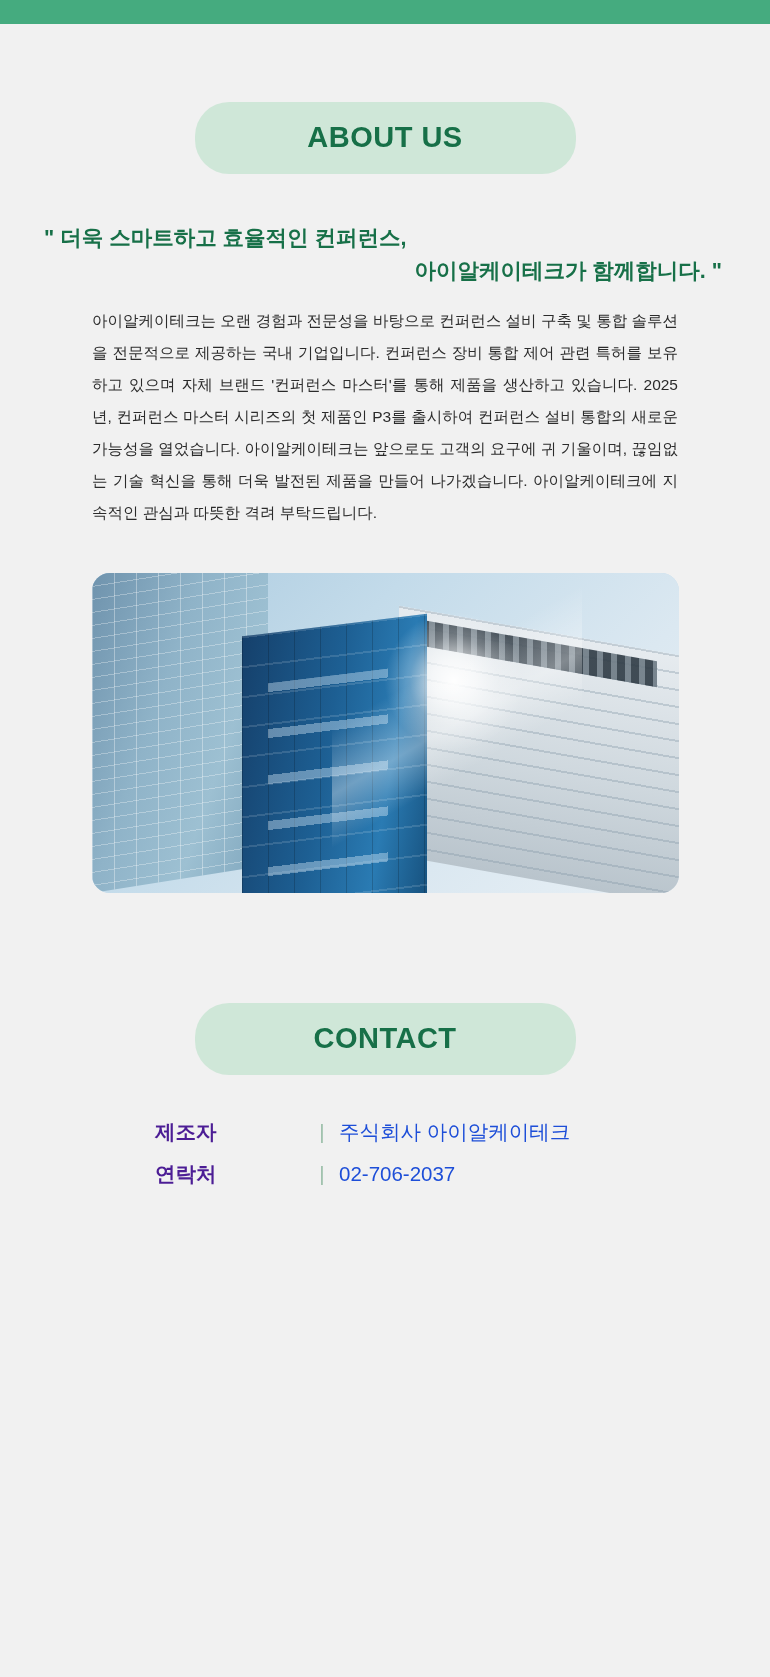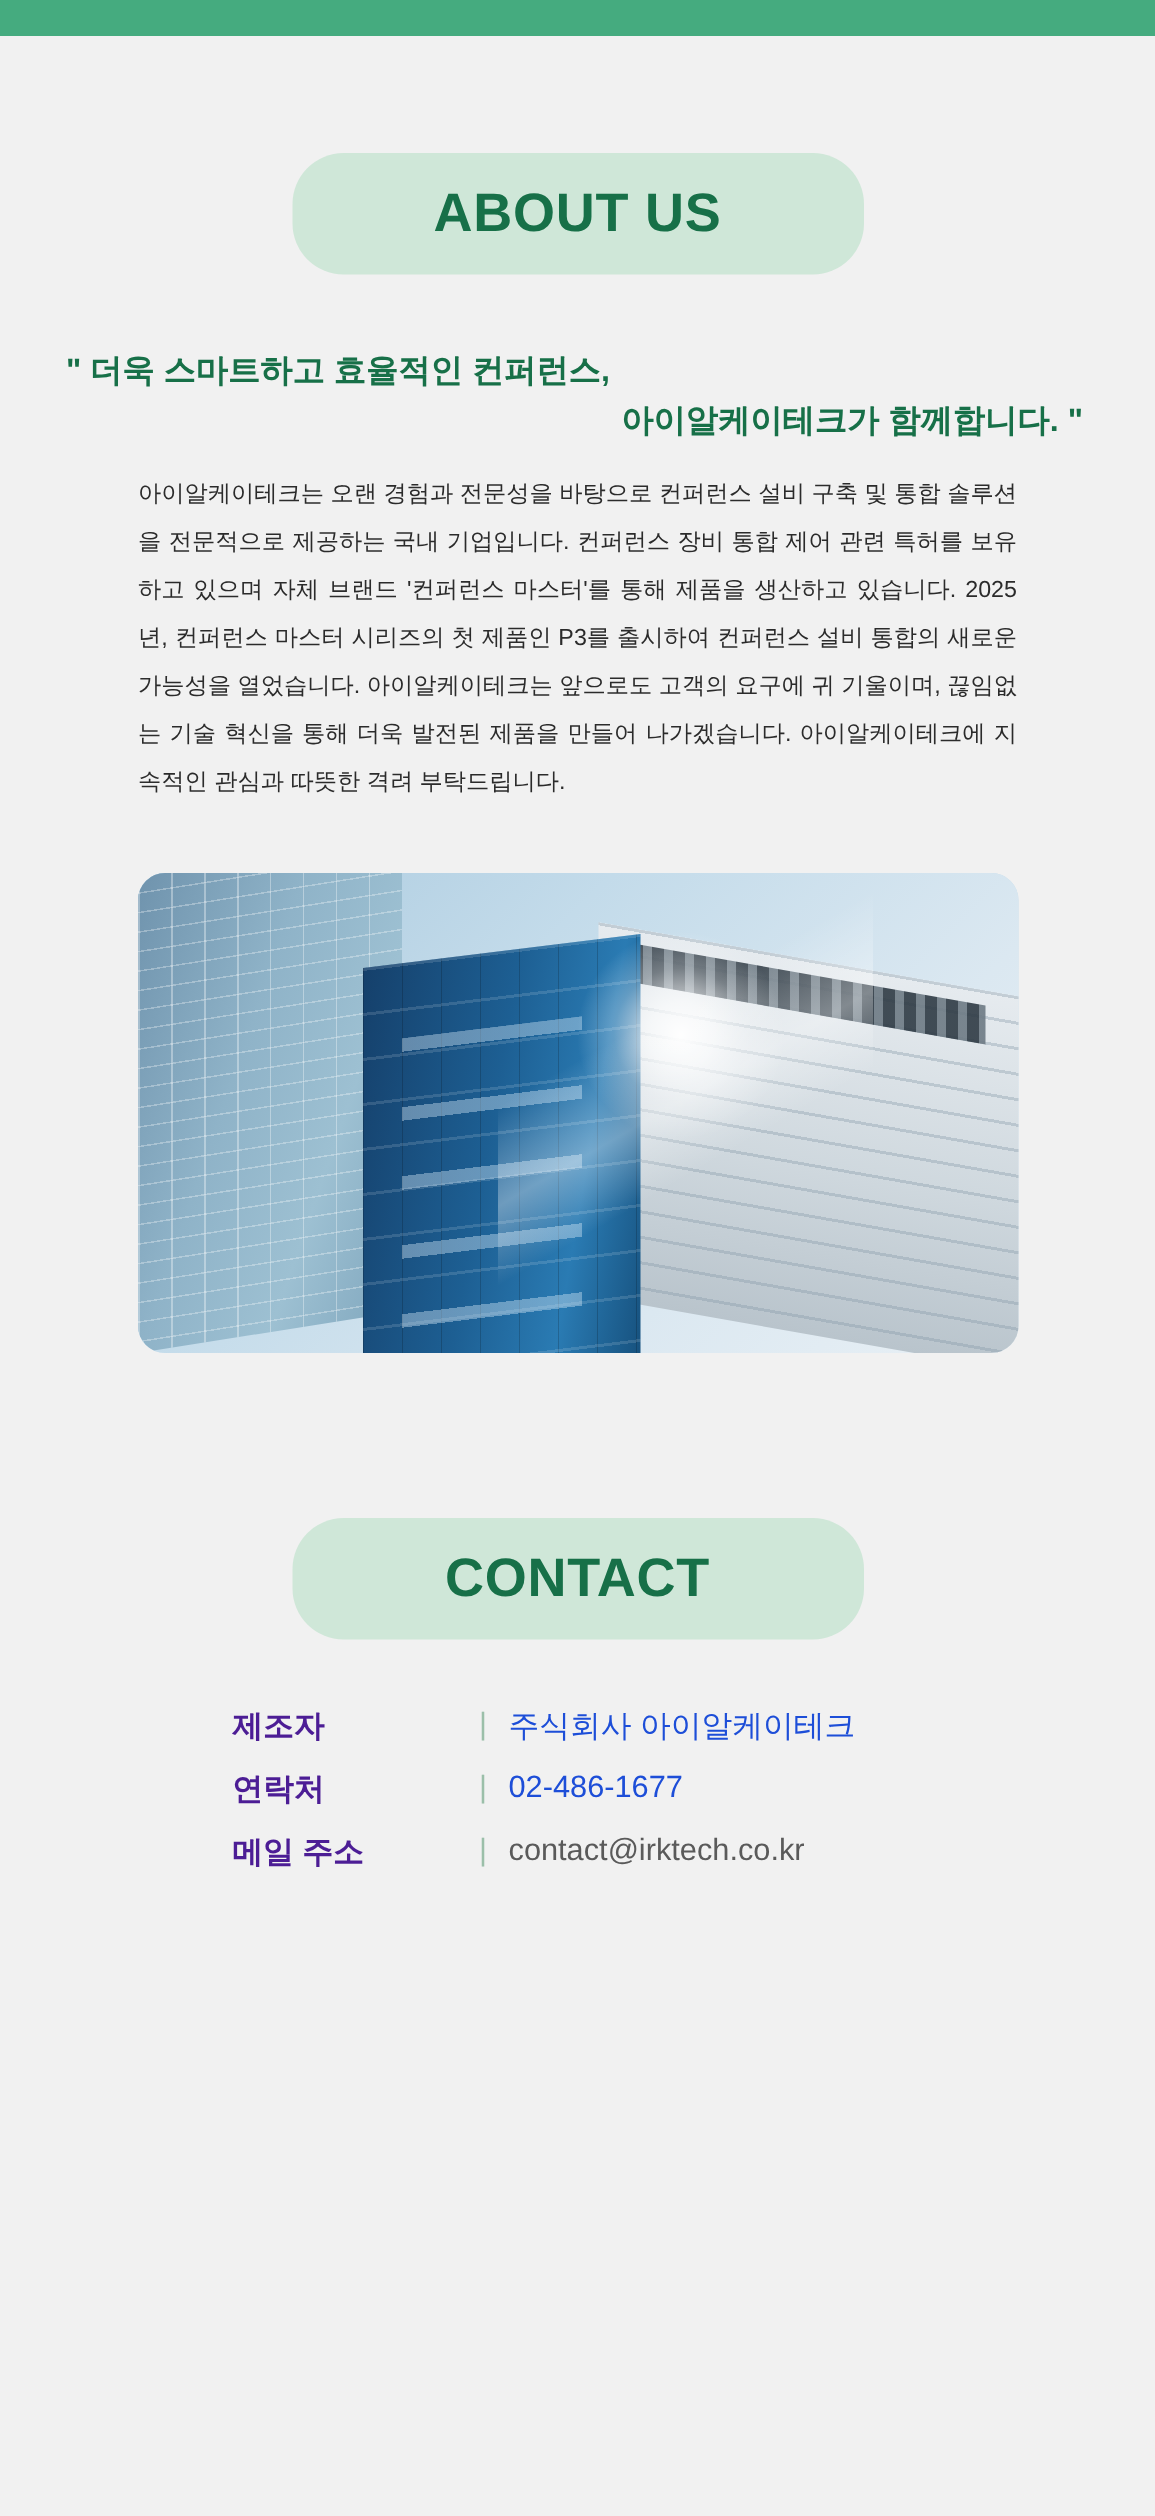--- a/index.html
+++ b/index.html
@@ -30,21 +30,21 @@
 
   
   .pill-wrap {
     display: flex;
     justify-content: center;
   }
   .pill {
     background: #cfe7d8;
     border-radius: 34px;
     color: #177048;
-    font-size: 36px;
+    font-size: 29px;
     font-weight: bold;
     letter-spacing: 0.5px;
     text-align: center;
     padding: 19px 0 20px 0;
     width: 381px;
     box-sizing: border-box;
   }
   .about-pill-space { margin-top: 78px; }
 
   
@@ -230,24 +230,19 @@
   <table class="contact-table">
     <tbody>
       <tr>
         <td class="c-label">제조자</td>
         <td class="c-sep">|</td>
         <td class="c-value">주식회사 아이알케이테크</td>
       </tr>
       <tr>
         <td class="c-label">연락처</td>
         <td class="c-sep">|</td>
-        <td class="c-value">02-486-1677</td>
-      </tr>
-      <tr>
-        <td class="c-label">메일 주소</td>
-        <td class="c-sep">|</td>
-        <td class="c-value mail">contact@irktech.co.kr</td>
+        <td class="c-value">02-706-2037</td>
       </tr>
     </tbody>
   </table>
 
   <div class="bottom-space"></div>
 </div>
 
 </body></html>

